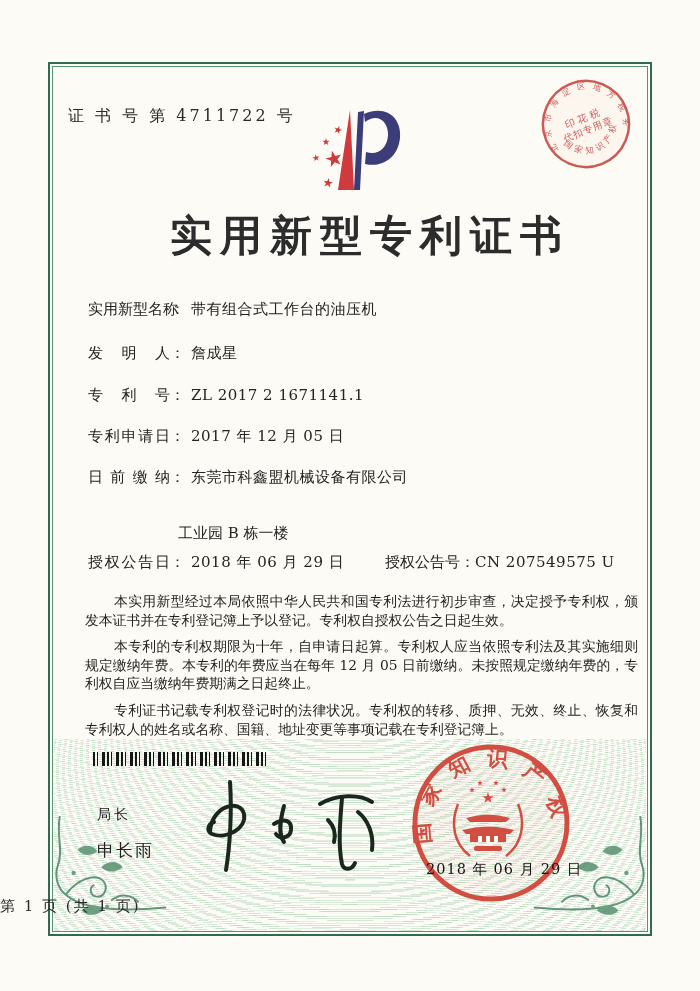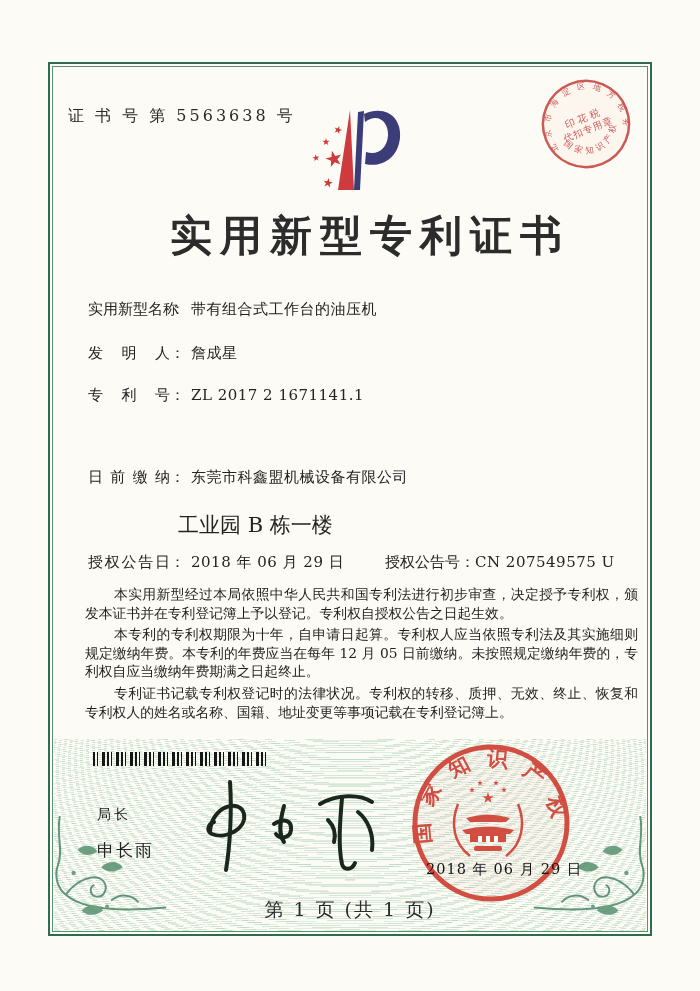--- a/index.html
+++ b/index.html
@@ -13,36 +13,36 @@
        repeating-radial-gradient(1500px 540px at 50% 610px, rgba(118,183,134,.20) 0 1.2px, rgba(0,0,0,0) 1.2px 6.6px);}
   .cert-number{position:absolute;left:68px;top:106px;font-size:16px;letter-spacing:3px;color:#2a2a2a;z-index:3;}
   .doc-title{position:absolute;left:0;top:208px;width:100%;text-align:center;font-size:42px;font-weight:600;
      letter-spacing:8px;color:#2c2c2c;z-index:3;margin-left:20px;}
   .logo{position:absolute;left:288px;top:102px;width:124px;height:96px;z-index:3;}
   .tax-stamp{position:absolute;left:538px;top:76px;width:96px;height:96px;z-index:4;transform:rotate(-22deg);opacity:.88;}
   .field-row{position:absolute;left:88px;font-size:15px;z-index:3;white-space:nowrap;}
   .flabel{display:inline-block;width:82px;text-align:justify;text-align-last:justify;vertical-align:top;}
   .fcolon{display:inline-block;margin-right:6px;}
   .fvalue{letter-spacing:.5px;}
-  .addr2{position:absolute;left:178px;top:511px;font-size:21px;z-index:3;}
+  .addr2{position:absolute;left:178px;top:524px;font-size:15px;z-index:3;}
   .grant-right{position:absolute;left:385px;top:553px;font-size:15px;z-index:3;white-space:nowrap;}
   .paras{position:absolute;left:85px;top:584px;width:553px;font-size:13.8px;line-height:18.6px;
      text-align:justify;z-index:3;color:#1f1f1f;}
-  .paras p{margin:1px 0 3px 0;text-indent:2.1em;}
+  .paras p{margin:8px 0 3px 0;text-indent:2.1em;}
   .barcode{position:absolute;left:93px;top:752px;width:177px;height:14px;z-index:3;
      background-image:repeating-linear-gradient(90deg,#161616 0 2px,rgba(0,0,0,0) 2px 4px,#161616 4px 5px,rgba(0,0,0,0) 5px 9px,#161616 9px 12px,rgba(0,0,0,0) 12px 14px);}
   .director-label{position:absolute;left:97px;top:806px;font-size:14px;letter-spacing:3px;z-index:3;}
   .director-name{position:absolute;left:97px;top:839px;font-size:17px;letter-spacing:2px;z-index:3;text-align:center;}
   .signature{position:absolute;left:192px;top:776px;width:210px;height:100px;z-index:4;}
   .seal{position:absolute;left:408px;top:740px;width:166px;height:166px;z-index:5;opacity:.9;}
   .seal-date{position:absolute;left:426px;top:860px;font-size:14.5px;letter-spacing:1px;color:#141414;z-index:6;white-space:nowrap;}
   .flourish{position:absolute;width:118px;height:118px;z-index:2;}
   .fl-left{left:52px;top:816px;}
   .fl-right{left:530px;top:816px;transform:scaleX(-1);}
-  .footer{position:absolute;left:0;top:897px;width:100%;text-align:center;font-size:19px;letter-spacing:2px;z-index:3;color:#2b2b2b;}
+  .footer{position:absolute;left:0;top:897px;width:100%;text-align:left;font-size:15px;letter-spacing:2px;z-index:3;color:#2b2b2b;}
 </style>
 </head>
 <body>
 
 <div class="page">
 
   <div class="guilloche"></div>
   <div class="frame">
     <div class="frame-inner"></div>
   </div>
@@ -67,21 +67,21 @@
       <path d="M14,80 C30,94 64,98 116,93"></path>
       <path d="M60,86 C70,78 82,80 88,88"></path>
       <path d="M26,34 C34,28 42,30 46,36 C38,42 30,40 26,34 Z" fill="#4d8a68" stroke="none"></path>
       <path d="M50,52 C58,44 68,46 72,52 C64,58 56,58 50,52 Z" fill="#4d8a68" stroke="none"></path>
       <path d="M30,96 C38,88 48,90 52,96 C44,102 36,102 30,96 Z" fill="#4d8a68" stroke="none"></path>
       <circle cx="22" cy="58" r="2.2" fill="#4d8a68" stroke="none"></circle>
       <circle cx="56" cy="92" r="2" fill="#4d8a68" stroke="none"></circle>
     </g>
   </svg>
 
-  <div class="cert-number">证 书 号 第 5563638 号</div>
+  <div class="cert-number">证 书 号 第 4711722 号</div>
 
   <svg class="logo" viewBox="0 0 124 96">
     <defs>
       <path id="st" d="M0,-10 L2.35,-3.1 9.5,-3.1 3.8,1.2 5.9,8.1 0,3.8 -5.9,8.1 -3.8,1.2 -9.5,-3.1 -2.35,-3.1 Z"></path>
     </defs>
     <polygon points="62,8 50,88 66,88" fill="#cf3a3c"></polygon>
     <polygon points="70,10 76,9 72,88 66,88" fill="#3c3c78"></polygon>
     <path d="M76,12 C98,2 114,16 112,36 C110,56 94,66 77,62 L78,50 C90,54 99,46 100,34 C101,20 90,10 77,20 Z" fill="#3c3c78"></path>
     <g fill="#cf3a3c">
       <use href="#st" transform="translate(50,28) scale(0.42) rotate(18)"></use>
@@ -111,20 +111,23 @@
   <div class="doc-title">实用新型专利证书</div>
 
   <div class="field-row" style="top:300px">
     <span class="flabel">实用新型名称</span><span class="fcolon">：</span><span class="fvalue">带有组合式工作台的油压机</span>
   </div>
   <div class="field-row" style="top:344px">
     <span class="flabel">发明人</span><span class="fcolon">：</span><span class="fvalue">詹成星</span>
   </div>
   <div class="field-row" style="top:386px">
     <span class="flabel">专利号</span><span class="fcolon">：</span><span class="fvalue">ZL 2017 2 1671141.1</span>
+  </div>
+  <div class="field-row" style="top:427px">
+    <span class="flabel">专利申请日</span><span class="fcolon">：</span><span class="fvalue">2017 年 12 月 05 日</span>
   </div>
   <div class="field-row" style="top:468px">
     <span class="flabel">日前缴纳</span><span class="fcolon">：</span><span class="fvalue">东莞市科鑫盟机械设备有限公司</span>
   </div>
   <div class="addr2">工业园 B 栋一楼</div>
   <div class="field-row" style="top:553px">
     <span class="flabel">授权公告日</span><span class="fcolon">：</span><span class="fvalue">2018 年 06 月 29 日</span>
   </div>
   <div class="grant-right">
     <span>授权公告号</span><span>：</span><span class="fvalue">CN 207549575 U</span>

